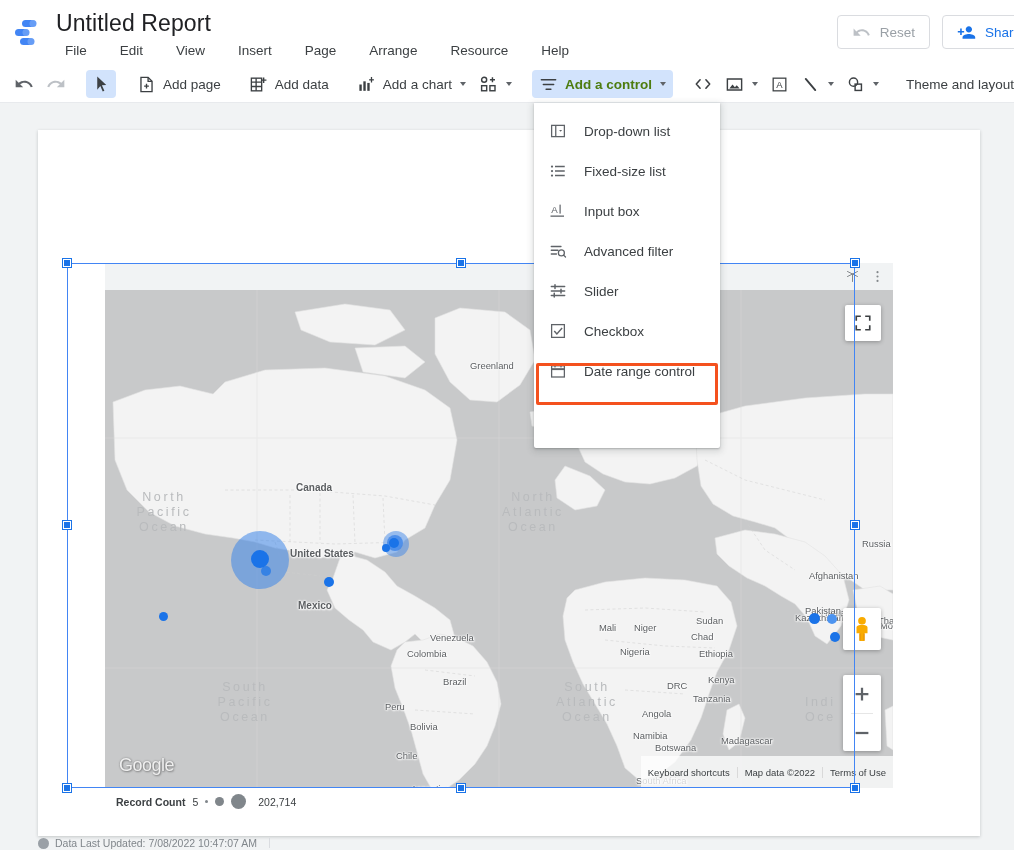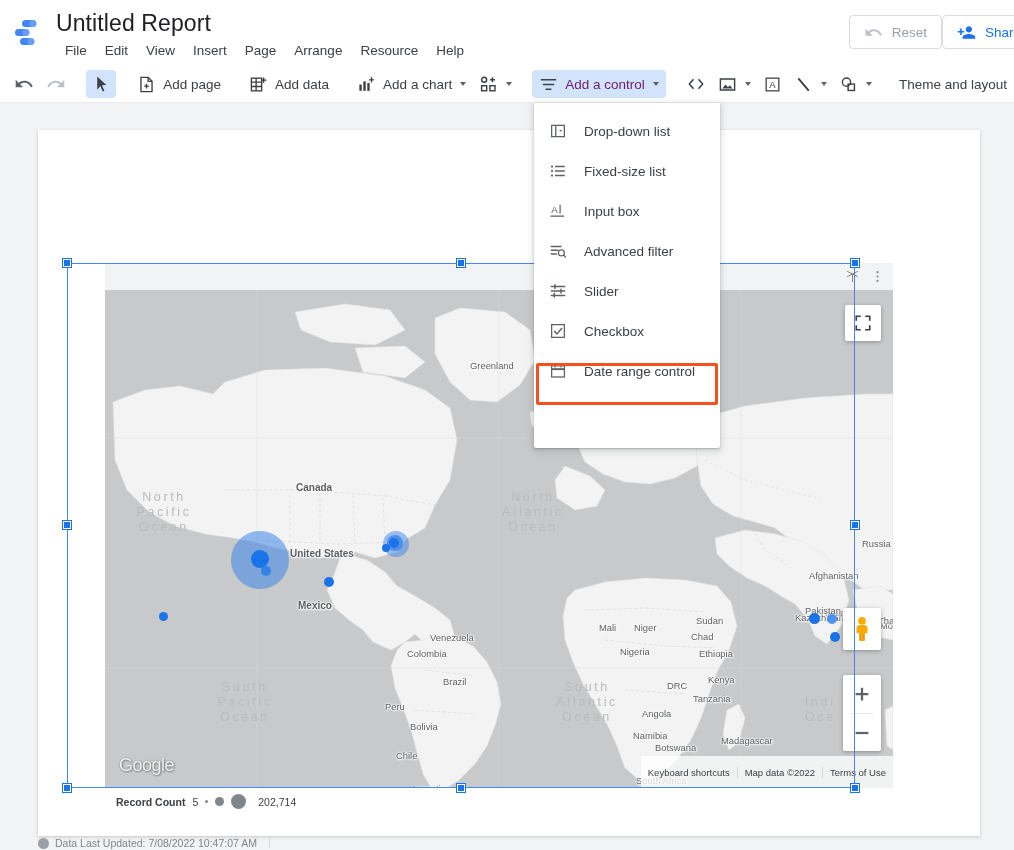--- a/index.html
+++ b/index.html
@@ -18,27 +18,27 @@
   .header {
     position:absolute; left:0; top:0; width:1014px; height:66px;
     background:#fff; display:flex; align-items:flex-start;
   }
   .logo { position:absolute; left:12px; top:18px; width:32px; height:30px; }
   .doc-title {
     position:absolute; left:56px; top:8px;
     font-size:23px; color:#202124; letter-spacing:0.1px;
     font-weight:400; line-height:30px; white-space:nowrap;
   }
-  .menubar { position:absolute; left:56px; top:40px; display:flex; gap:0px; }
+  .menubar { position:absolute; left:56px; top:40px; display:flex; gap:15px; }
   .menubar .mi {
     font-size:13.5px; color:#3c4043; padding:2px 9px; border-radius:3px;
     cursor:pointer; white-space:nowrap; line-height:18px;
   }
 
-  .hdr-right { position:absolute; right:0px; top:15px; display:flex; align-items:center; }
+  .hdr-right { position:absolute; right:0px; top:15px; display:flex; gap:12px; align-items:center; }
   .btn-reset {
     display:flex; align-items:center; gap:9px;
     border:1px solid #dadce0; border-radius:4px;
     height:34px; padding:0 14px; background:#fff;
     color:#9aa0a6; font-size:13.5px; cursor:pointer;
   }
   .btn-share {
     display:flex; align-items:center; gap:9px;
     border:1px solid #dadce0; border-radius:4px;
     height:34px; padding:0 14px; background:#fff;
@@ -59,21 +59,21 @@
   }
   .tb-icon-only { padding:0 6px; }
   .tb-sep { width:1px; height:22px; background:#e0e0e0; margin:0 7px; }
   .tb-active { background:#d2e3fc; }
   .tb-disabled { color:#bdc1c6; cursor:default; }
   .caret {
     width:0; height:0; border-left:3.5px solid transparent;
     border-right:3.5px solid transparent; border-top:4.5px solid #5f6368;
     margin-left:1px;
   }
-  .ctrl-btn { background:#d2e3fc; color:#701a75; }
+  .ctrl-btn { background:#d2e3fc; color:#4d7c0f;font-weight:bold; }
 
   
   .canvas-area {
     position:absolute; left:0; top:103px; width:1014px; height:747px;
     background:#f1f3f4; overflow:hidden;
   }
   .page {
     position:absolute; left:38px; top:27px; width:942px; height:706px;
     background:#fff; box-shadow:0 1px 3px rgba(60,64,67,.25);
   }

